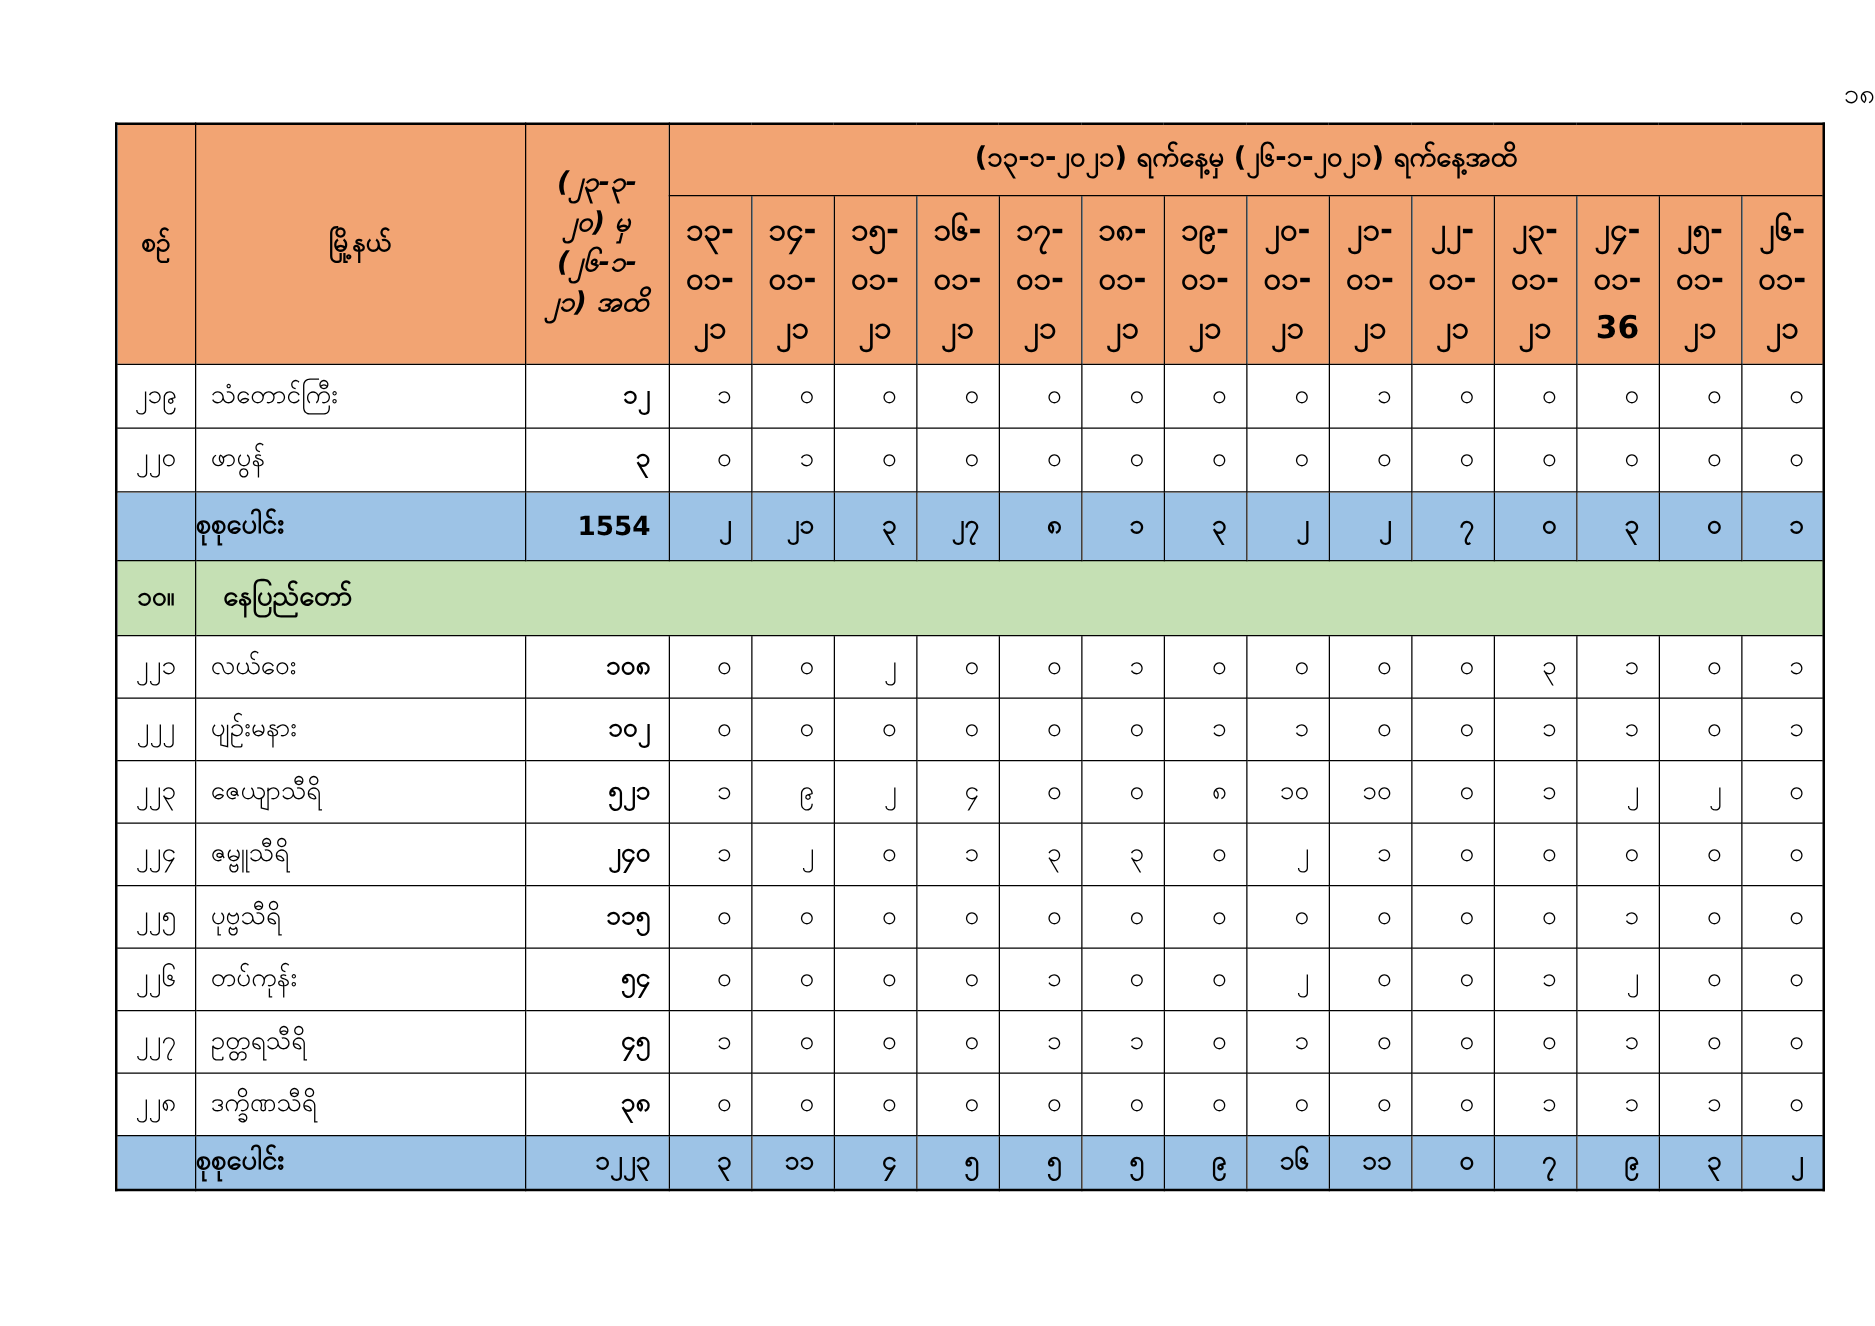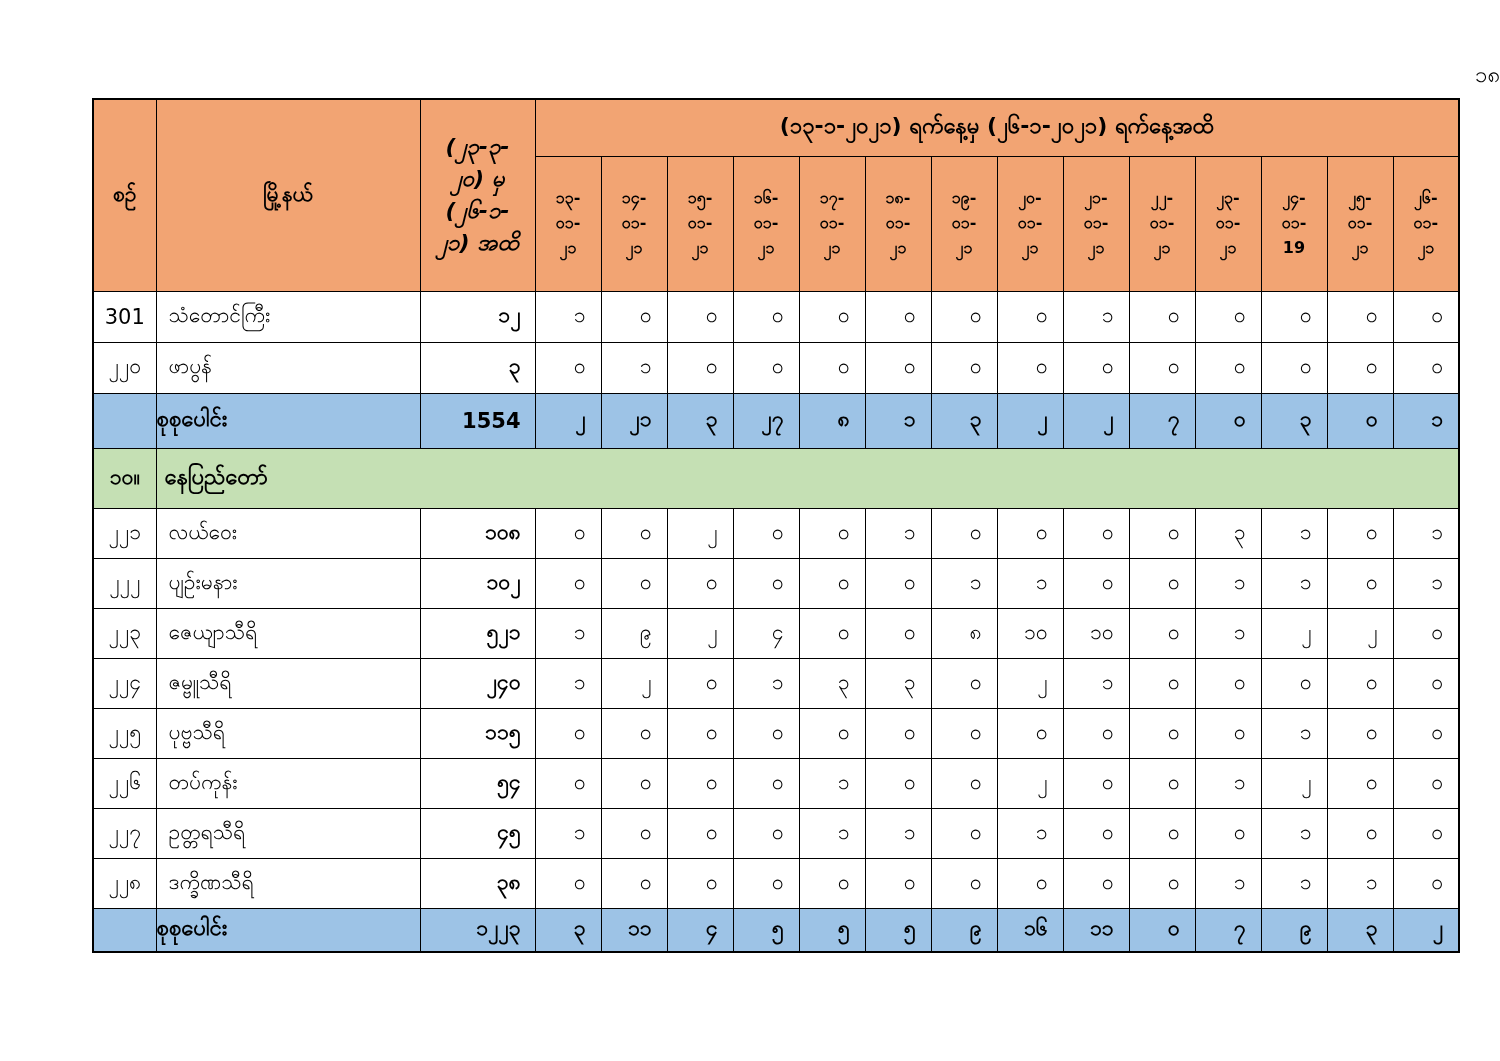--- a/index.html
+++ b/index.html
@@ -16,29 +16,29 @@
     border-collapse:collapse; table-layout:fixed;
     border:2px solid #000;
   }
   th, td {
     border:1px solid #000; vertical-align:middle; overflow:hidden;
     padding:0; font-size:21px; font-weight:400;
   }
   thead th { background:#F2A473; font-weight:700; text-align:center;margin-left:46px; }
   th.span-title { font-size:22px; }
   th.cum-hdr { white-space:pre-line; line-height:1.45; font-size:22px;font-style:italic; }
-  th.date-hdr { white-space:pre-line; line-height:1.55; font-size:16px; }
+  th.date-hdr { white-space:pre-line; line-height:1.55; font-size:25px; }
   td.c-no   { text-align:center; }
   td.c-town { text-align:left; padding-left:12px;margin-top:44px; }
   td.c-cum  { text-align:right; padding-right:14px;font-weight:bold; }
   td.c-val  { text-align:right; padding-right:15px; }
   tr.total-row td { background:#9DC3E6; font-weight:700; }
   tr.total-row td.total-label { padding-right:10px; font-size:22px; }
   tr.section-row td { background:#C5E0B4; font-weight:700; }
-  tr.section-row td.section-title { text-align:left; padding-left:8px; font-size:22px; }
+  tr.section-row td.section-title { text-align:left; padding-left:22px; font-size:22px; }
 </style>
 </head>
 <body>
 
 <div class="page-number">၁၈</div>
 
 <table class="main">
   <colgroup>
     <col style="width:63px">
       <col style="width:264px">
@@ -97,33 +97,33 @@
 ၀၁-
 ၂၁</th>
       <th class="date-hdr">၂၂-
 ၀၁-
 ၂၁</th>
       <th class="date-hdr">၂၃-
 ၀၁-
 ၂၁</th>
       <th class="date-hdr">၂၄-
 ၀၁-
-19</th>
+36</th>
       <th class="date-hdr">၂၅-
 ၀၁-
 ၂၁</th>
       <th class="date-hdr">၂၆-
 ၀၁-
 ၂၁</th>
     </tr>
   </thead>
   <tbody>
 
     <tr style="height:51px">
-      <td class="c-no">301</td>
+      <td class="c-no">၂၁၉</td>
       <td class="c-town">သံတောင်ကြီး</td>
       <td class="c-cum">၁၂</td>
       <td class="c-val">၁</td>
       <td class="c-val">၀</td>
       <td class="c-val">၀</td>
       <td class="c-val">၀</td>
       <td class="c-val">၀</td>
       <td class="c-val">၀</td>
       <td class="c-val">၀</td>
       <td class="c-val">၀</td>

